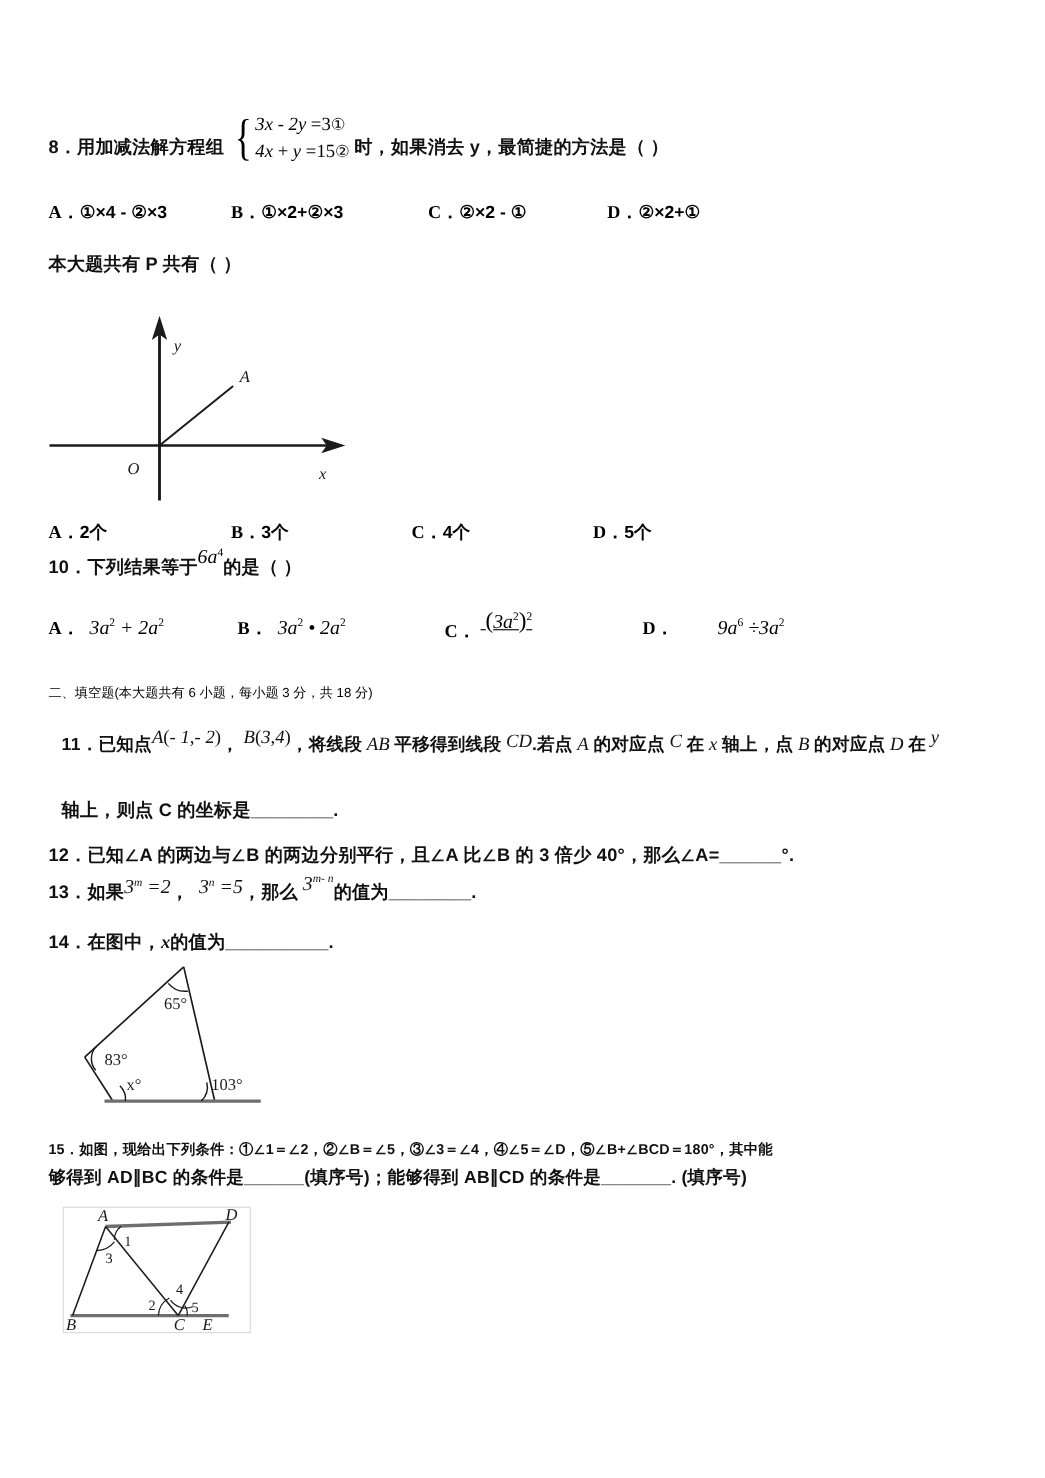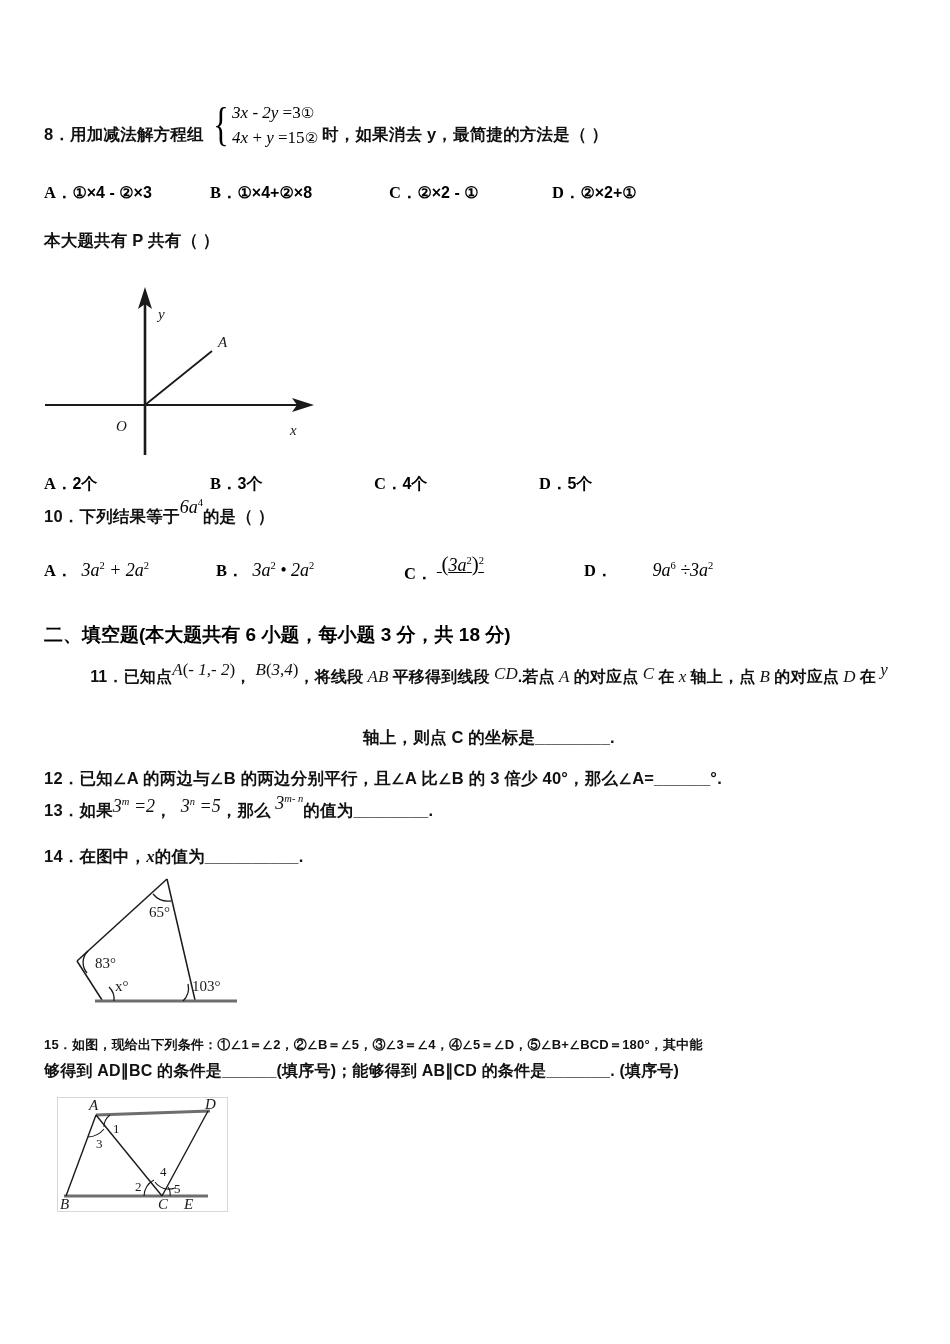--- a/index.html
+++ b/index.html
@@ -124,22 +124,22 @@
   }
   .figtext-ang {
     font-family: "Liberation Serif", serif;
     font-style: normal;
     font-size: 15px;
     fill: #1a1a1a;
   }
   .sec-head {
     position: absolute;
     font-family: "Liberation Sans", sans-serif;
-    font-weight: bold;
-    font-size: 19px;
+    font-weight: normal;
+    font-size: 12px;
     white-space: nowrap;
   }
 </style>
 </head>
 <body>
 
 <div class="page">
 
   <div class="q-block" style="left:44px; top:118px;">
     <span class="stem">8．</span><span class="stem">用加减法解方程组</span>
@@ -159,21 +159,21 @@
 
   <div class="q-block" style="left:322px; top:118px;">
     <span class="stem">时，如果消去 y，最简捷的方法是（      ）</span>
   </div>
 
   <div class="choices" style="left:44px; top:182px; width:860px; height:28px;">
     <span class="ch" style="left:0px;">
       <span class="ch-label">A．</span><span>①×4 - ②×3</span>
     </span>
     <span class="ch" style="left:166px;">
-      <span class="ch-label">B．</span><span>①×4+②×8</span>
+      <span class="ch-label">B．</span><span>①×2+②×3</span>
     </span>
     <span class="ch" style="left:345px;">
       <span class="ch-label">C．</span><span>②×2 - ①</span>
     </span>
     <span class="ch" style="left:508px;">
       <span class="ch-label">D．</span><span>②×2+①</span>
     </span>
   </div>
 
   <div class="q-block" style="left:44px; top:228px; width:880px;">
@@ -235,21 +235,21 @@
       <span class="mathit" style="font-size:18px; position:relative; top:-8px;text-decoration:underline;">&nbsp;<span class="mathrm" style="font-size:21px;">(</span>3a<sup class="exn">2</sup><span class="mathrm" style="font-size:21px;">)</span><sup class="exn">2</sup></span>
     </span>
     <span class="ch" style="left:540px; top:8px;">
       <span class="ch-label">D．</span>
       <span class="mathit" style="font-size:18px;margin-left:31px;">&nbsp;9a<sup class="exn">6</sup> ÷3a<sup class="exn">2</sup></span>
     </span>
   </div>
 
   <div class="sec-head" style="left:44px; top:622px;">二、填空题(本大题共有 6 小题，每小题 3 分，共 18 分)</div>
 
-  <div class="q-block" style="left:44px; top:660px; width:890px;text-align:center;">
+  <div class="q-block" style="left:56px; top:660px; width:890px;">
     <div class="stem stem-line" style="font-size:16px;">
       <span>11．</span><span>已知点</span><span class="mathit" style="position:relative; top:-7px;">A<span class="mathrm">(</span>- 1<span class="mathrm">,</span>- 2<span class="mathrm">)</span></span><span>，</span><span class="mathit" style="position:relative; top:-7px;">&nbsp;B<span class="mathrm">(</span>3<span class="mathrm">,</span>4<span class="mathrm">)</span></span><span>，将线段</span><span class="mathit">&nbsp;AB&nbsp;</span><span>平移得到线段</span><span class="mathit" style="position:relative; top:-3px;">&nbsp;CD</span><span>.若点</span><span class="mathit">&nbsp;A&nbsp;</span><span>的对应点</span><span class="mathit" style="position:relative; top:-3px;">&nbsp;C&nbsp;</span><span>在</span><span class="mathit">&nbsp;x&nbsp;</span><span>轴上，点</span><span class="mathit">&nbsp;B&nbsp;</span><span>的对应点</span><span class="mathit">&nbsp;D&nbsp;</span><span>在</span><span class="mathit" style="position:relative; top:-7px;">&nbsp;y</span>
     </div>
     <div class="stem stem-line" style="margin-top:28px;">轴上，则点 C 的坐标是________.</div>
   </div>
 
   <div class="q-block" style="left:44px; top:762px; width:890px;">
     <div class="stem stem-line">
       <span>12．</span><span>已知∠A 的两边与∠B 的两边分别平行，且∠A 比∠B 的 3 倍少 40°，那么∠A=______°.</span>
     </div>

